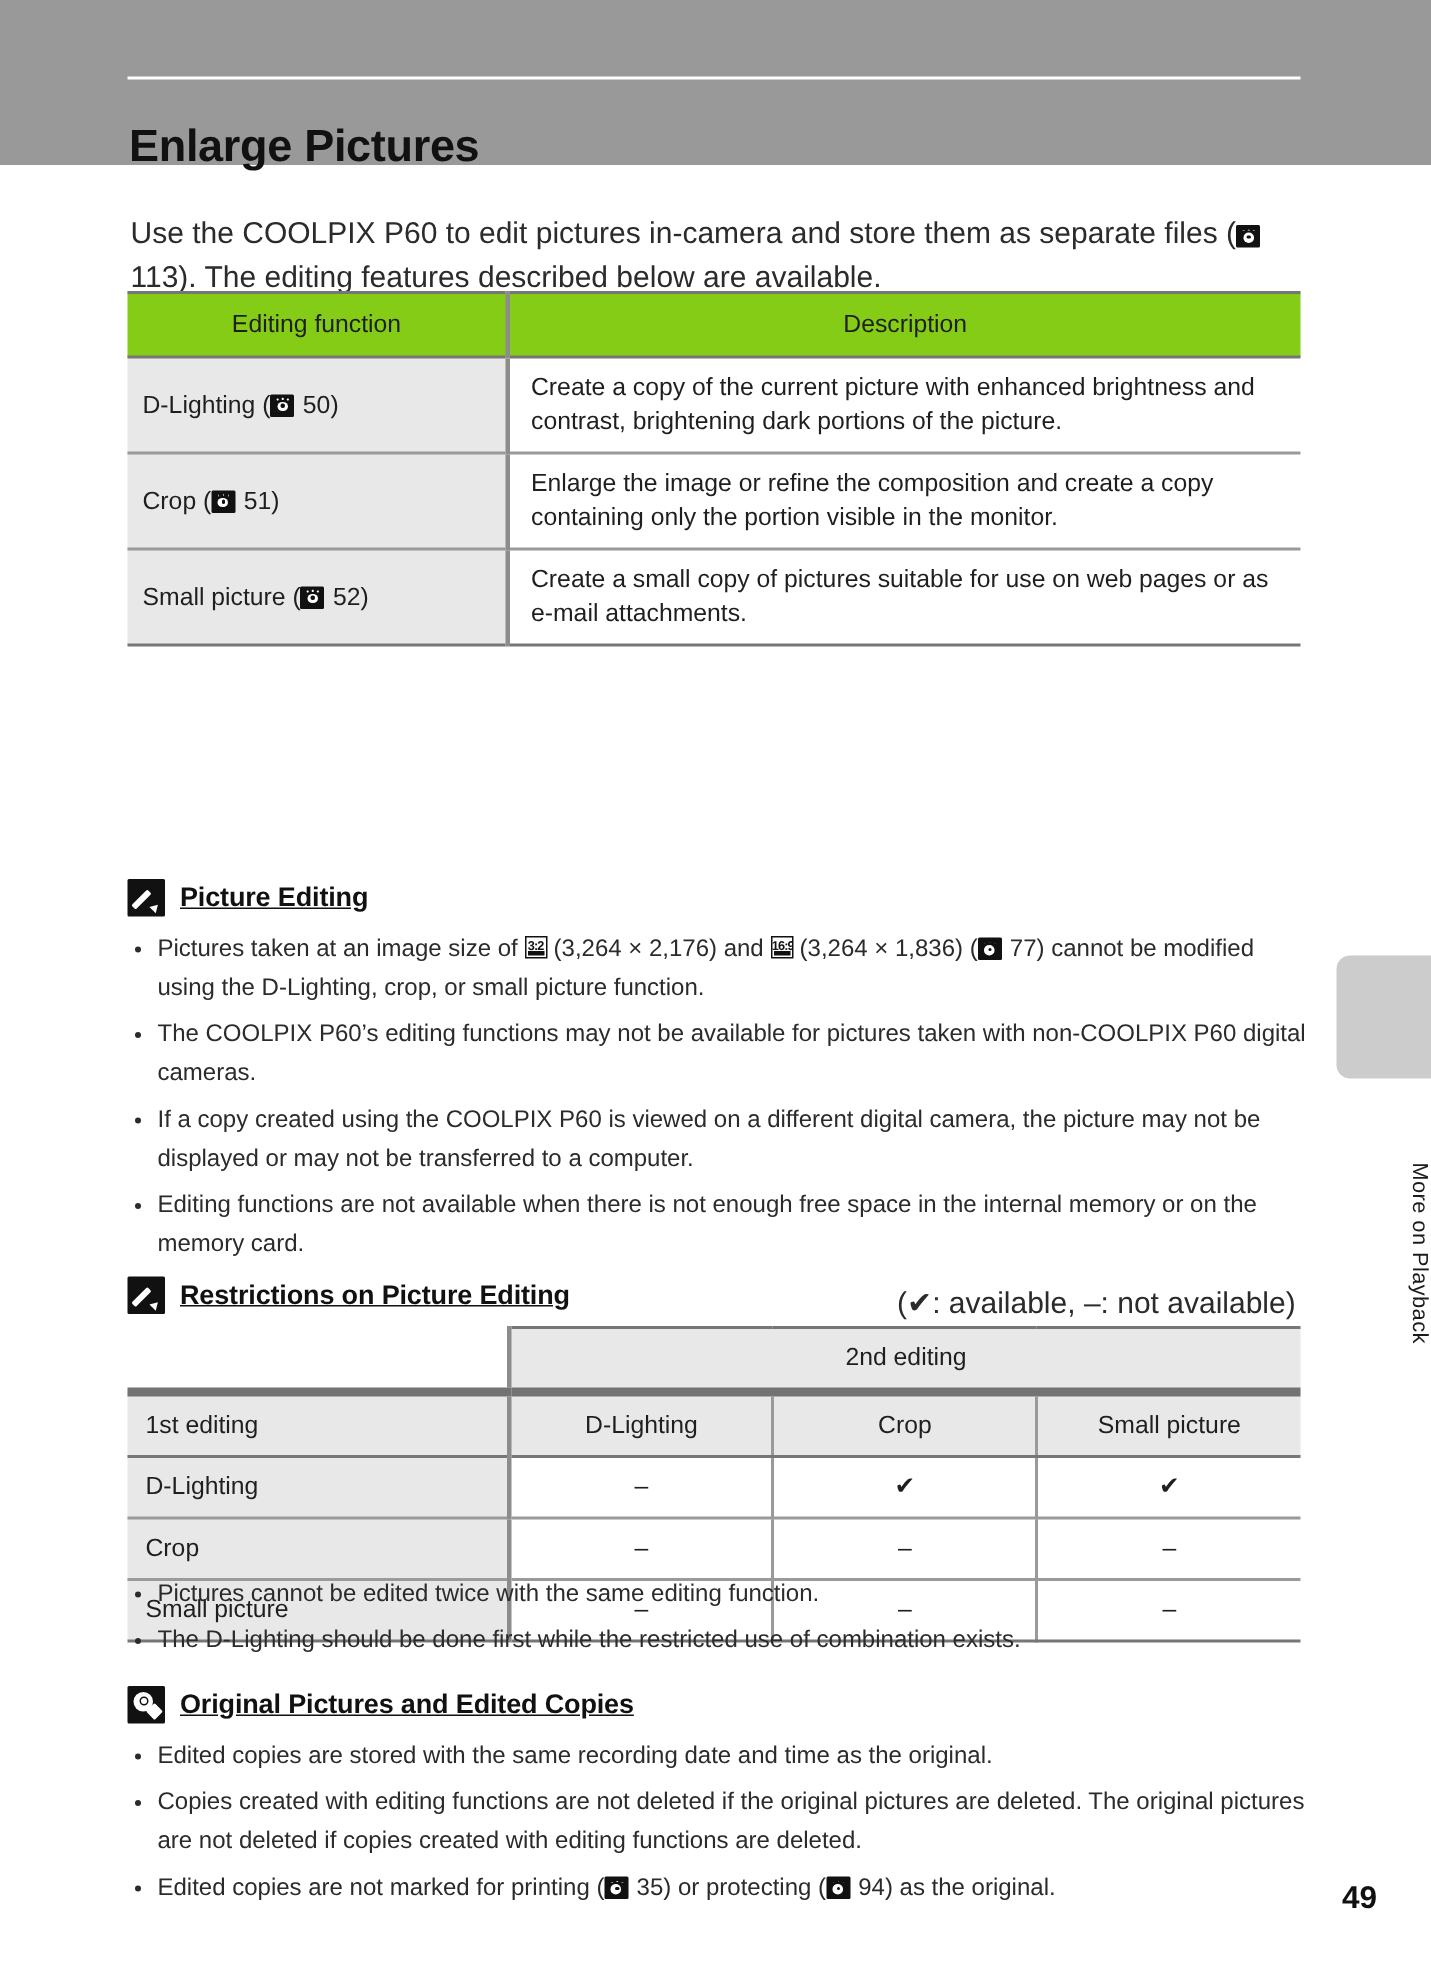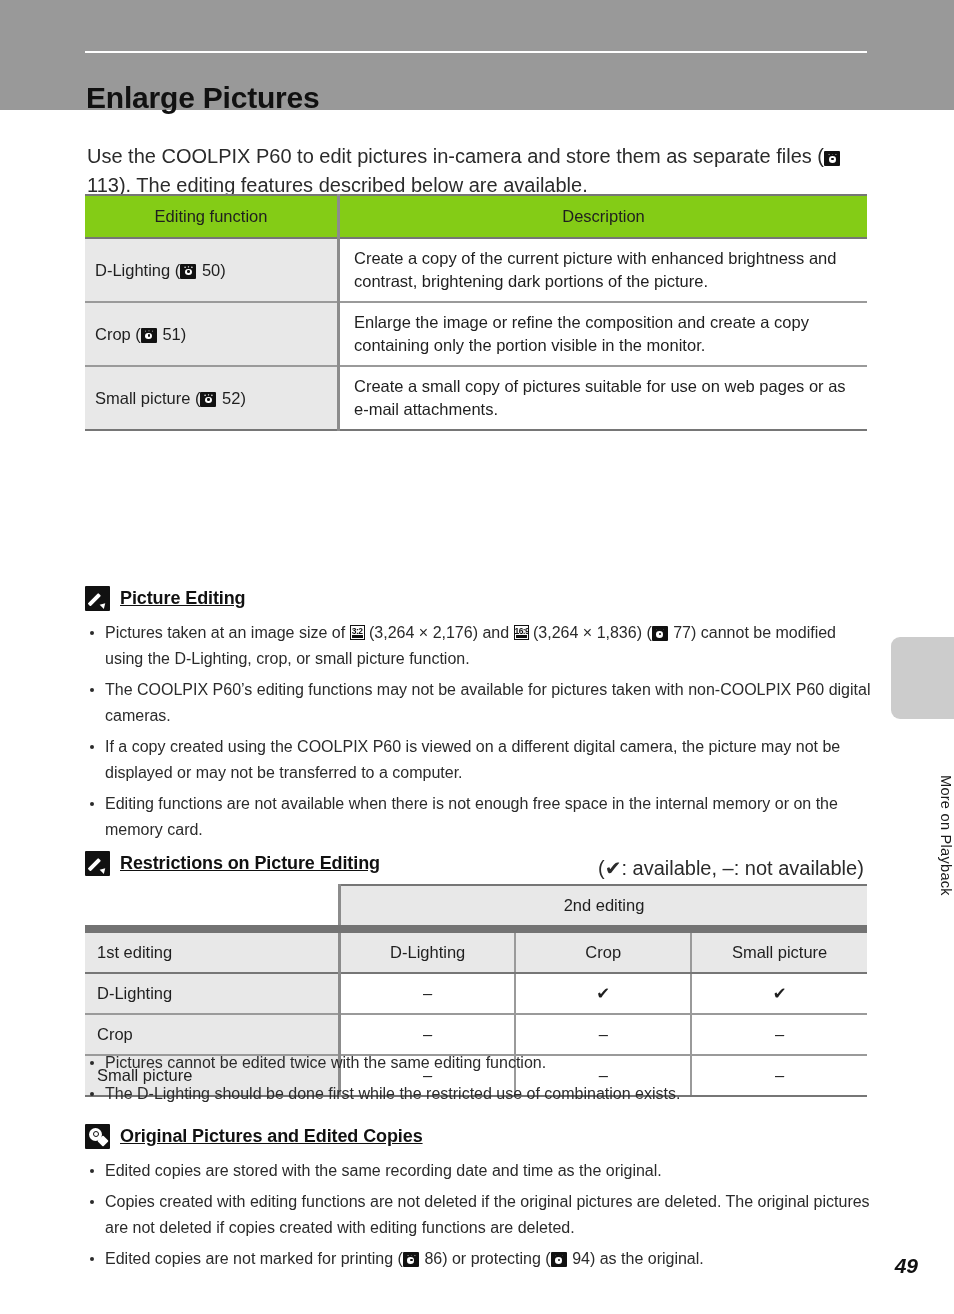--- a/index.html
+++ b/index.html
@@ -285,21 +285,21 @@
     border: none;
   }
   .restrict-table tr.r-top td.span3 {
     background: #e8e8e8;
     border-top: 2.5px solid #767676;
     border-bottom: 2px solid #9a9a9a;
     border-left: 3px solid #8c8c8c;
   }
   .restrict-table tr.r-head td {
     background: #e8e8e8;
-    border-top: 8px solid #737373;
+    border-top: 6px solid #737373;
     border-bottom: 2.5px solid #767676;
   }
   .restrict-table tr.r-head td.c1 {
     text-align: left;
     padding-left: 12px;
     border-right: 3px solid #8c8c8c;
   }
   .restrict-table tr.r-head td.c2,
   .restrict-table tr.r-head td.c3 {
     border-right: 2px solid #9a9a9a;
@@ -352,21 +352,20 @@
 
   
   .page-number {
     position: absolute;
     left: 0;
     top: 1254px;
     width: 918px;
     text-align: right;
     font-size: 21px;
     font-weight: bold;
-    font-style: italic;
     color: #111111;
   }
 </style>
 </head>
 <body>
 
 <div class="header-band">
   <div class="header-rule"></div>
 </div>
 <h1 class="page-title">Enlarge Pictures</h1>
@@ -453,19 +452,19 @@
 <div class="note-head" style="left:85px; top:1124px;">
   <span class="icon-box bulb-icon">
       <span class="bulb-core"></span>
     </span>
   <span class="note-title">Original Pictures and Edited Copies</span>
 </div>
 
 <div class="bullets" style="left:87px; top:1158px; width:790px;">
   <div class="bullet">Edited copies are stored with the same recording date and time as the original.</div>
   <div class="bullet">Copies created with editing functions are not deleted if the original pictures are deleted. The original pictures are not deleted if copies created with editing functions are deleted.</div>
-  <div class="bullet"><span>Edited copies are not marked for printing (</span><span class="ref-icon"></span> <span>86</span><span>) or protecting (</span><span class="ref-icon"></span> <span>94</span><span>) as the original.</span></div>
+  <div class="bullet"><span>Edited copies are not marked for printing (</span><span class="ref-icon"></span> <span>35</span><span>) or protecting (</span><span class="ref-icon"></span> <span>94</span><span>) as the original.</span></div>
 </div>
 
 <div class="side-tab"></div>
 <div class="side-tab-label">More on Playback</div>
 
 <div class="page-number">49</div>
 
 </body></html>

